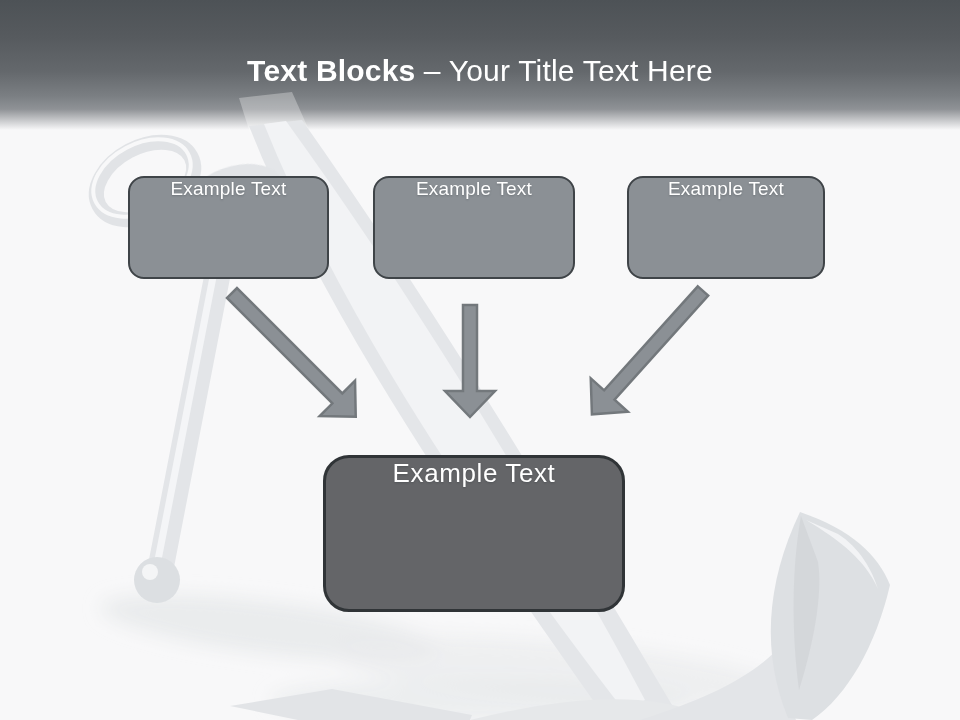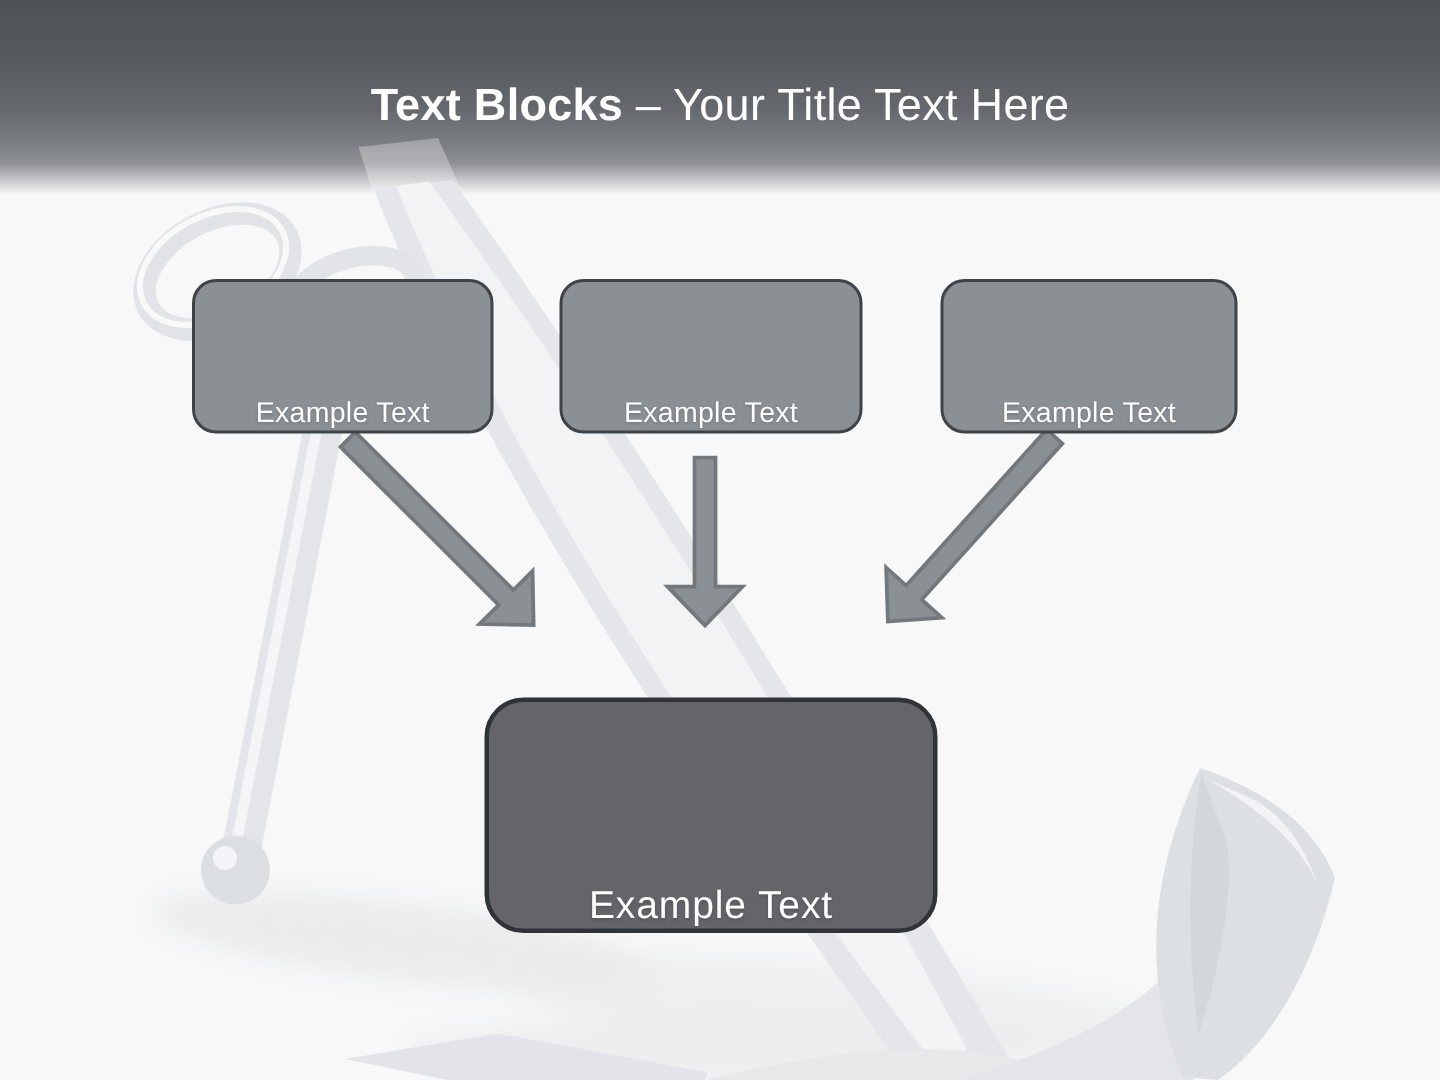--- a/index.html
+++ b/index.html
@@ -26,24 +26,23 @@
   
   .watermark{position:absolute;left:0;top:0;z-index:1;pointer-events:none;}
 
   
   .connectors{position:absolute;left:0;top:0;z-index:2;pointer-events:none;}
 
   
   .block{
     position:absolute;box-sizing:border-box;z-index:3;
     background:#8b9095;border:2.5px solid #3f4448;border-radius:16px;
-    display:flex;align-items:flex-end;justify-content:center;
+    display:flex;align-items:flex-start;justify-content:center;
     color:#ffffff;font-size:19px;letter-spacing:0.2px;
     text-shadow:0 1px 2px rgba(40,45,50,0.28);
-    margin-top:10px;
   }
   .block-1{left:128px;top:176px;width:201px;height:103px;}
   .block-2{left:373px;top:176px;width:202px;height:103px;}
   .block-3{left:627px;top:176px;width:198px;height:103px;}
   .block-center{
     left:323px;top:455px;width:302px;height:157px;
     background:#646568;border:3px solid #303437;border-radius:26px;
     font-size:26px;letter-spacing:0.6px;
   }
 </style>

